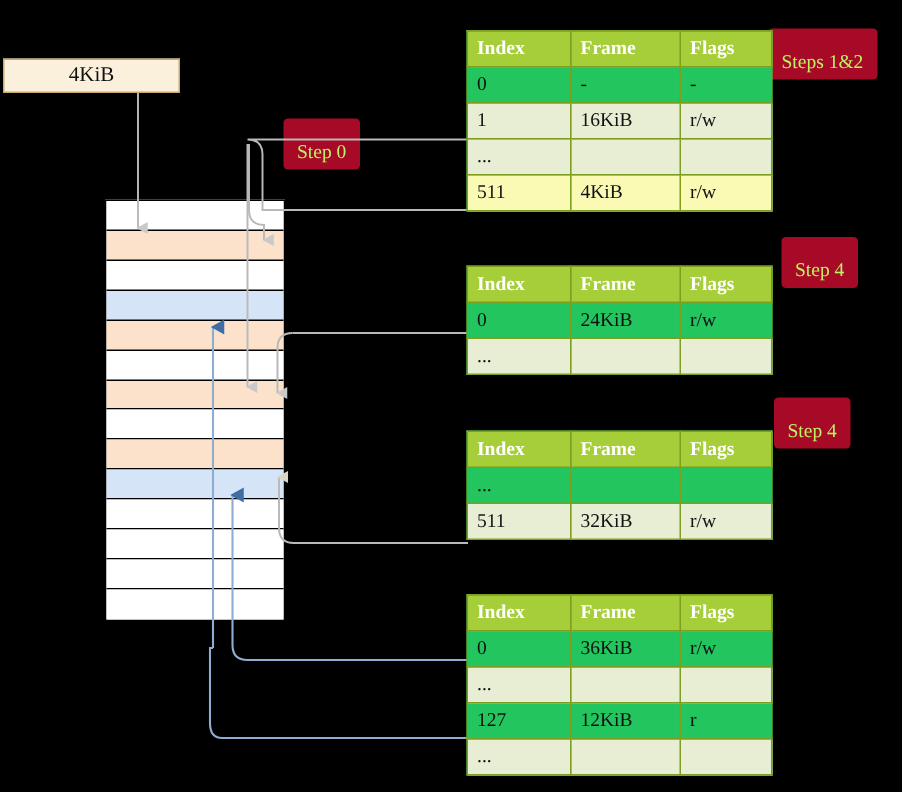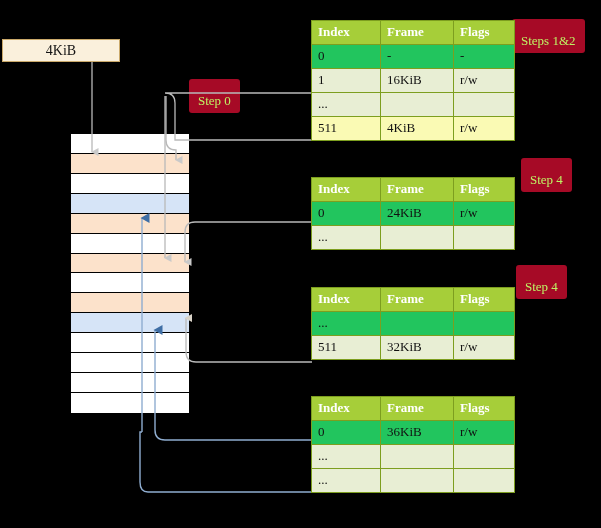--- a/index.html
+++ b/index.html
@@ -205,20 +205,25 @@
         <tr>
           <td class="c-index">0</td>
           <td class="c-frame">36KiB</td>
           <td class="c-flags">r/w</td>
         </tr>
         <tr class="alt">
           <td class="c-index">...</td>
           <td class="c-frame"></td>
           <td class="c-flags"></td>
         </tr>
+        <tr>
+          <td class="c-index">127</td>
+          <td class="c-frame">12KiB</td>
+          <td class="c-flags">r</td>
+        </tr>
         <tr class="alt">
           <td class="c-index">...</td>
           <td class="c-frame"></td>
           <td class="c-flags"></td>
         </tr>
       </tbody>
     </table>
 
 </div>
 

